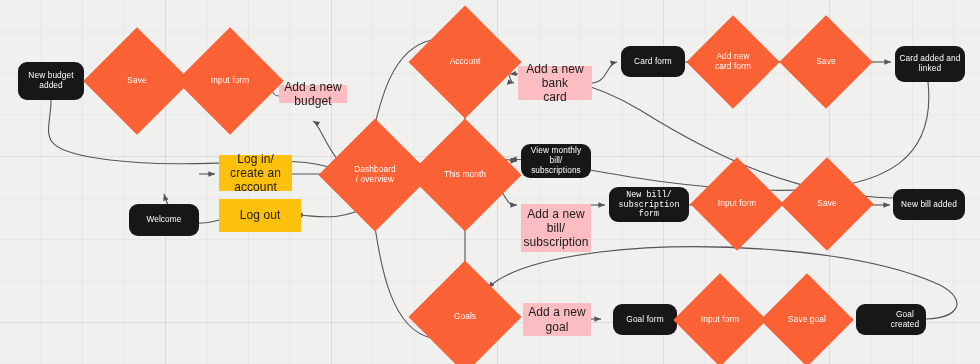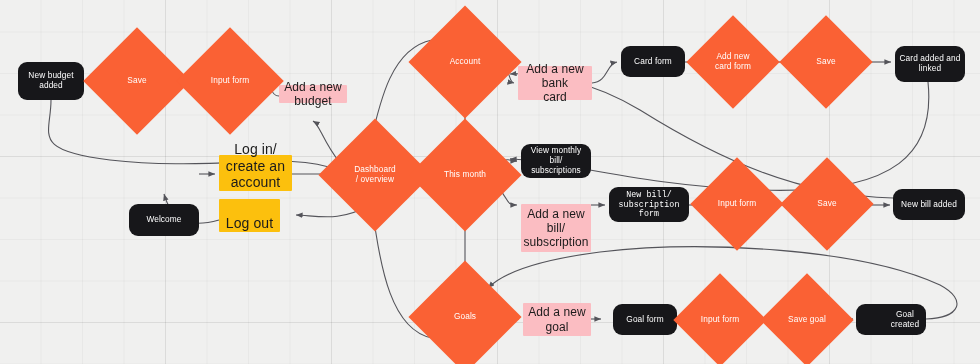--- a/index.html
+++ b/index.html
@@ -53,22 +53,21 @@
     background:#17171a;
     color:#ffffff;
     border-radius:9px;
     font-size:8.3px;
   }
   
   .n-yellow{
     background:#fcc00d;
     color:#1b1b1b;
     border-radius:1px;
-    font-size:14px;
-    align-items:flex-end;
+    font-size:12px;
   }
   
   .n-pink{
     background:#fbbdc2;
     color:#1b1b1b;
     border-radius:1px;
     font-size:12px;
   }
   
   .n-diamond{
@@ -150,21 +149,21 @@
         <span class="lbl">Add a new
 budget</span>
       </div>
       <div class="node n-black" style="left: 129px; top: 158px; width: 70px; height: 32px; margin-top: 46px;">
         <span class="lbl">Welcome</span>
       </div>
       <div class="node n-yellow" style="left: 219px; top: 155px; width: 73px; height: 36px;">
         <span class="lbl">Log in/ create an
 account</span>
       </div>
-      <div class="node n-yellow" style="left: 219px; top: 199px; width: 61px; height: 33px;">
+      <div class="node n-yellow" style="left: 219px; top: 199px; width: 82px; height: 33px;">
         <span class="lbl">Log out</span>
       </div>
       <div class="node n-diamond" style="left: 335px; top: 135px; width: 80px; height: 80px;">
         <div class="dia"></div>
         <span class="lbl">Dashboard
 / overview</span>
       </div>
       <div class="node n-diamond" style="left: 425px; top: 135px; width: 80px; height: 80px;">
         <div class="dia"></div>
         <span class="lbl">This month</span>

